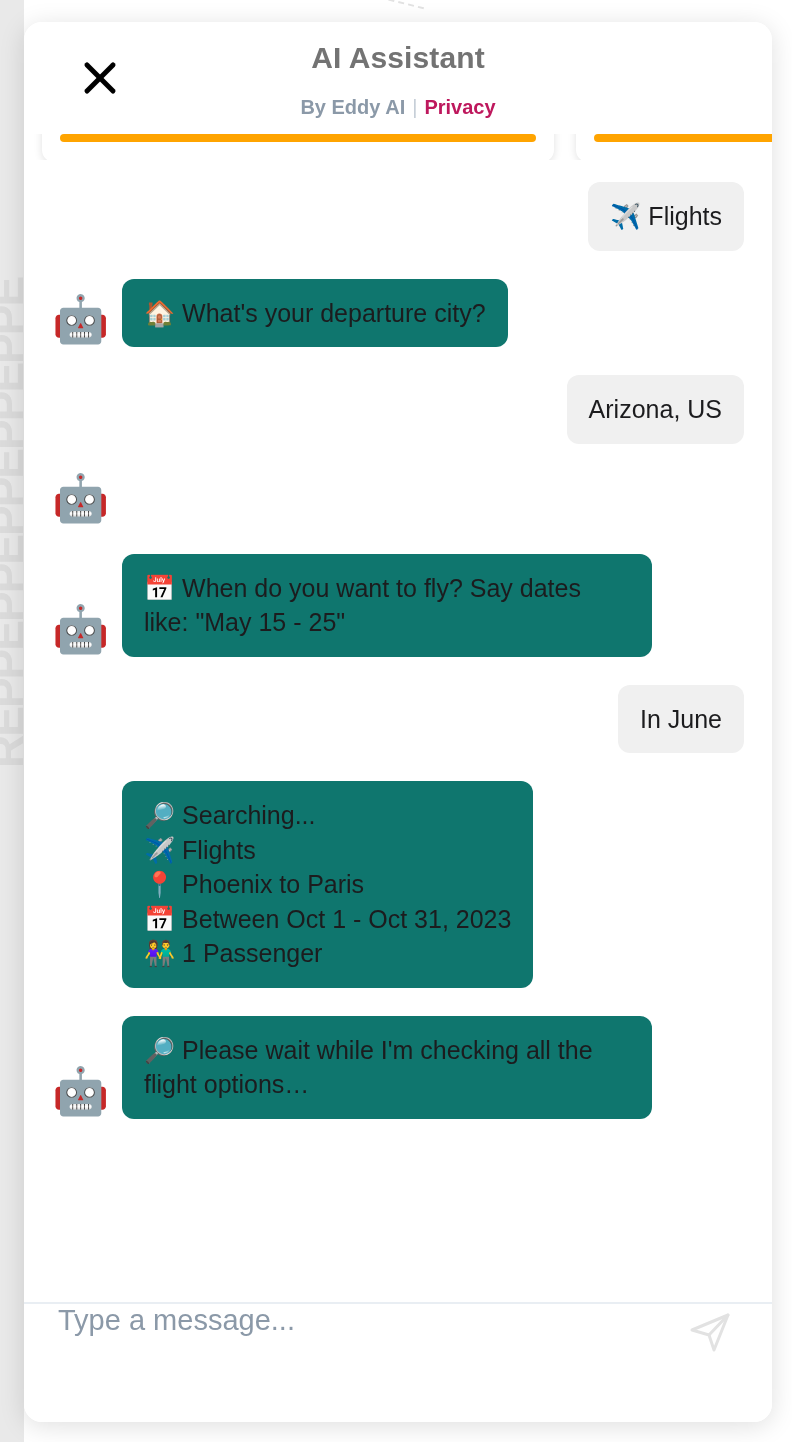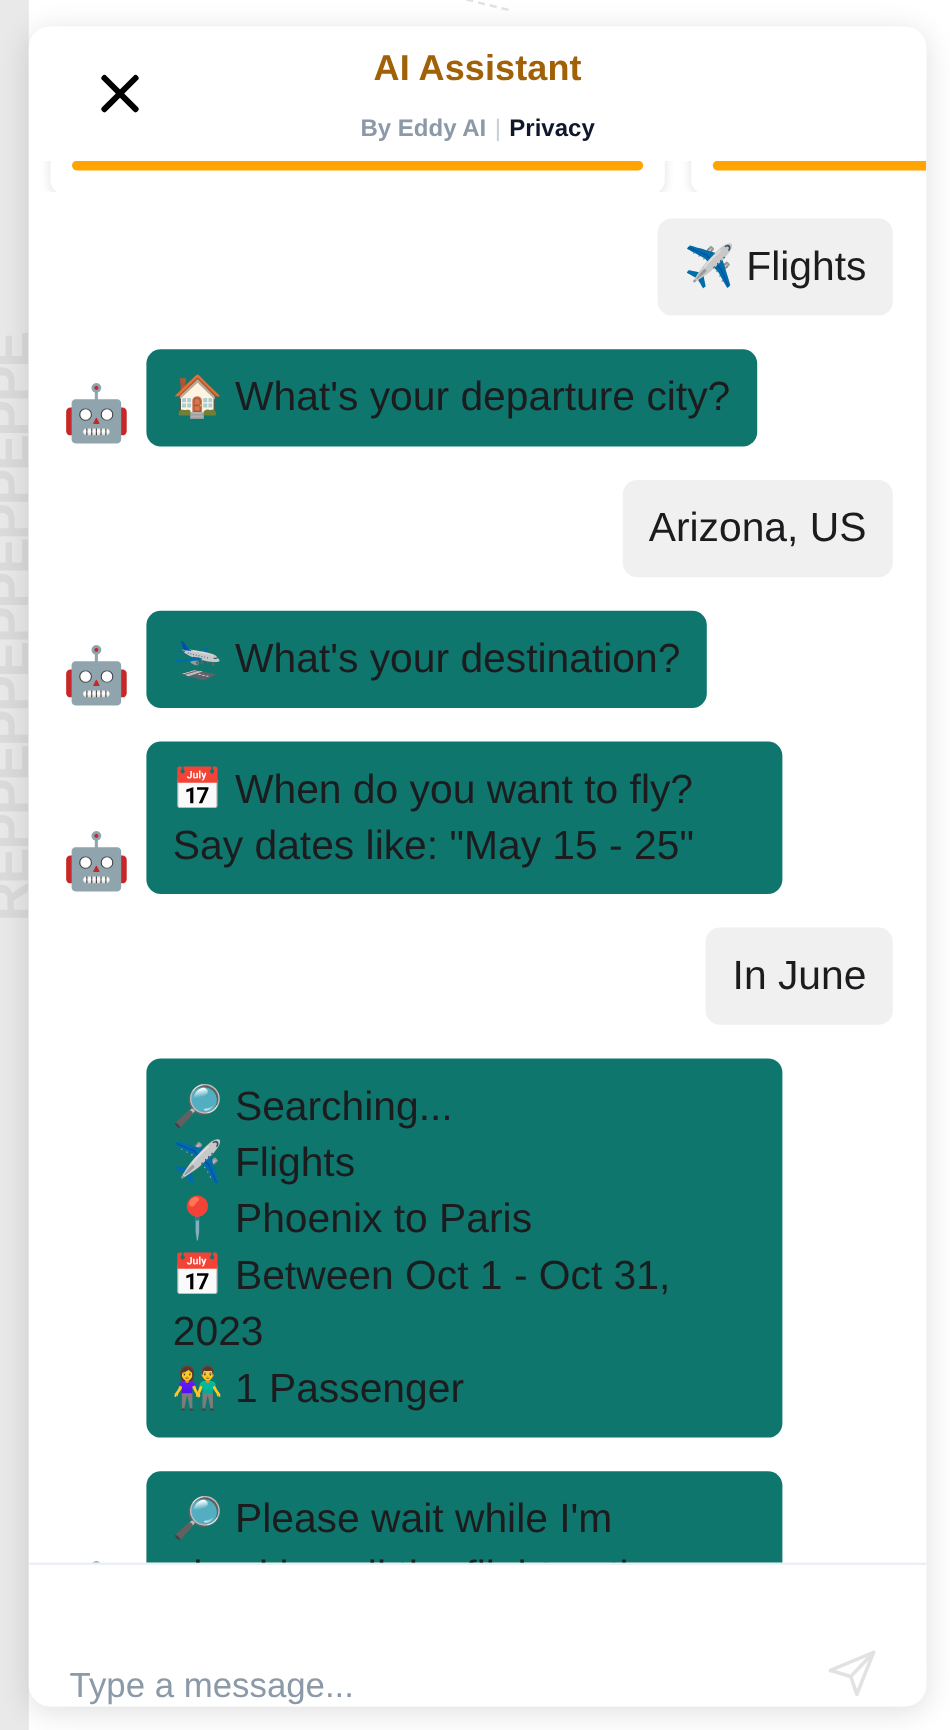--- a/index.html
+++ b/index.html
@@ -120,42 +120,42 @@
   #close-button svg { display:block; }
 
   #header-titles {
     text-align: center;
     padding-top: 4px;
   }
 
   #header-title {
     font-size: 30px;
     font-weight: 700;
-    color: #a16207;
+    color: #737373;
     letter-spacing: .1px;
     line-height: 1.12;
   }
 
   #header-subtitle {
     margin-top: 21px;
     font-size: 20px;
     font-weight: 600;
     color: #8b99a8;
     line-height: 1.15;
     display: flex;
     align-items: center;
     justify-content: center;
     gap: 7px;
   }
   .sub-divider {
     color: #c6ced7;
     font-weight: 400;
   }
   #privacy-link {
-    color: #0f172a;
+    color: #be185d;
     text-decoration: none;
     cursor: pointer;
   }
 
   
   #chat-body {
     flex: 1 1 auto;
     position: relative;
     overflow: hidden;
     background: #fff;
@@ -212,38 +212,38 @@
     font-size: 46px;
     line-height: 52px;
     text-align: center;
     user-select: none;
   }
 
   .bubble {
     max-width: 530px;
     border-radius: 12px;
     padding: 17px 22px;
-    font-size: 34px;
+    font-size: 25px;
     line-height: 1.38;
     color: #1c1c1e;
     white-space: pre-wrap;
     word-wrap: break-word;
   }
   .bubble.bot   { background: #0f766e; }
   .bubble.user  { background: #f0f0f0; }
   .bubble.list  { line-height: 1.38; }
 
   
   #chat-footer {
     flex: 0 0 auto;
     border-top: 2px solid #e9eef3;
     background: #ffffff;
     height: 120px;
     display: flex;
-    align-items: flex-end;
+    align-items: flex-start;
     padding: 0 34px;
   }
 
   #message-input {
     flex: 1 1 auto;
     border: none;
     outline: none;
     background: transparent;
     font-family: "Liberation Sans", sans-serif;
     font-size: 29px;
@@ -310,21 +310,20 @@
         </div>
         <div class="msg-row bot">
           <div class="avatar">🤖</div>
           <div class="bubble bot">🏠 What's your departure city?</div>
         </div>
         <div class="msg-row user">
           <div class="bubble user">Arizona, US</div>
         </div>
         <div class="msg-row bot">
           <div class="avatar">🤖</div>
-          <div class="bubble bot">🛬 What's your destination?</div>
         </div>
         <div class="msg-row bot">
           <div class="avatar">🤖</div>
           <div class="bubble bot">📅 When do you want to fly? Say dates like: "May 15 - 25"</div>
         </div>
         <div class="msg-row user">
           <div class="bubble user">In June</div>
         </div>
         <div class="msg-row bot">
           <div class="avatar"></div>

